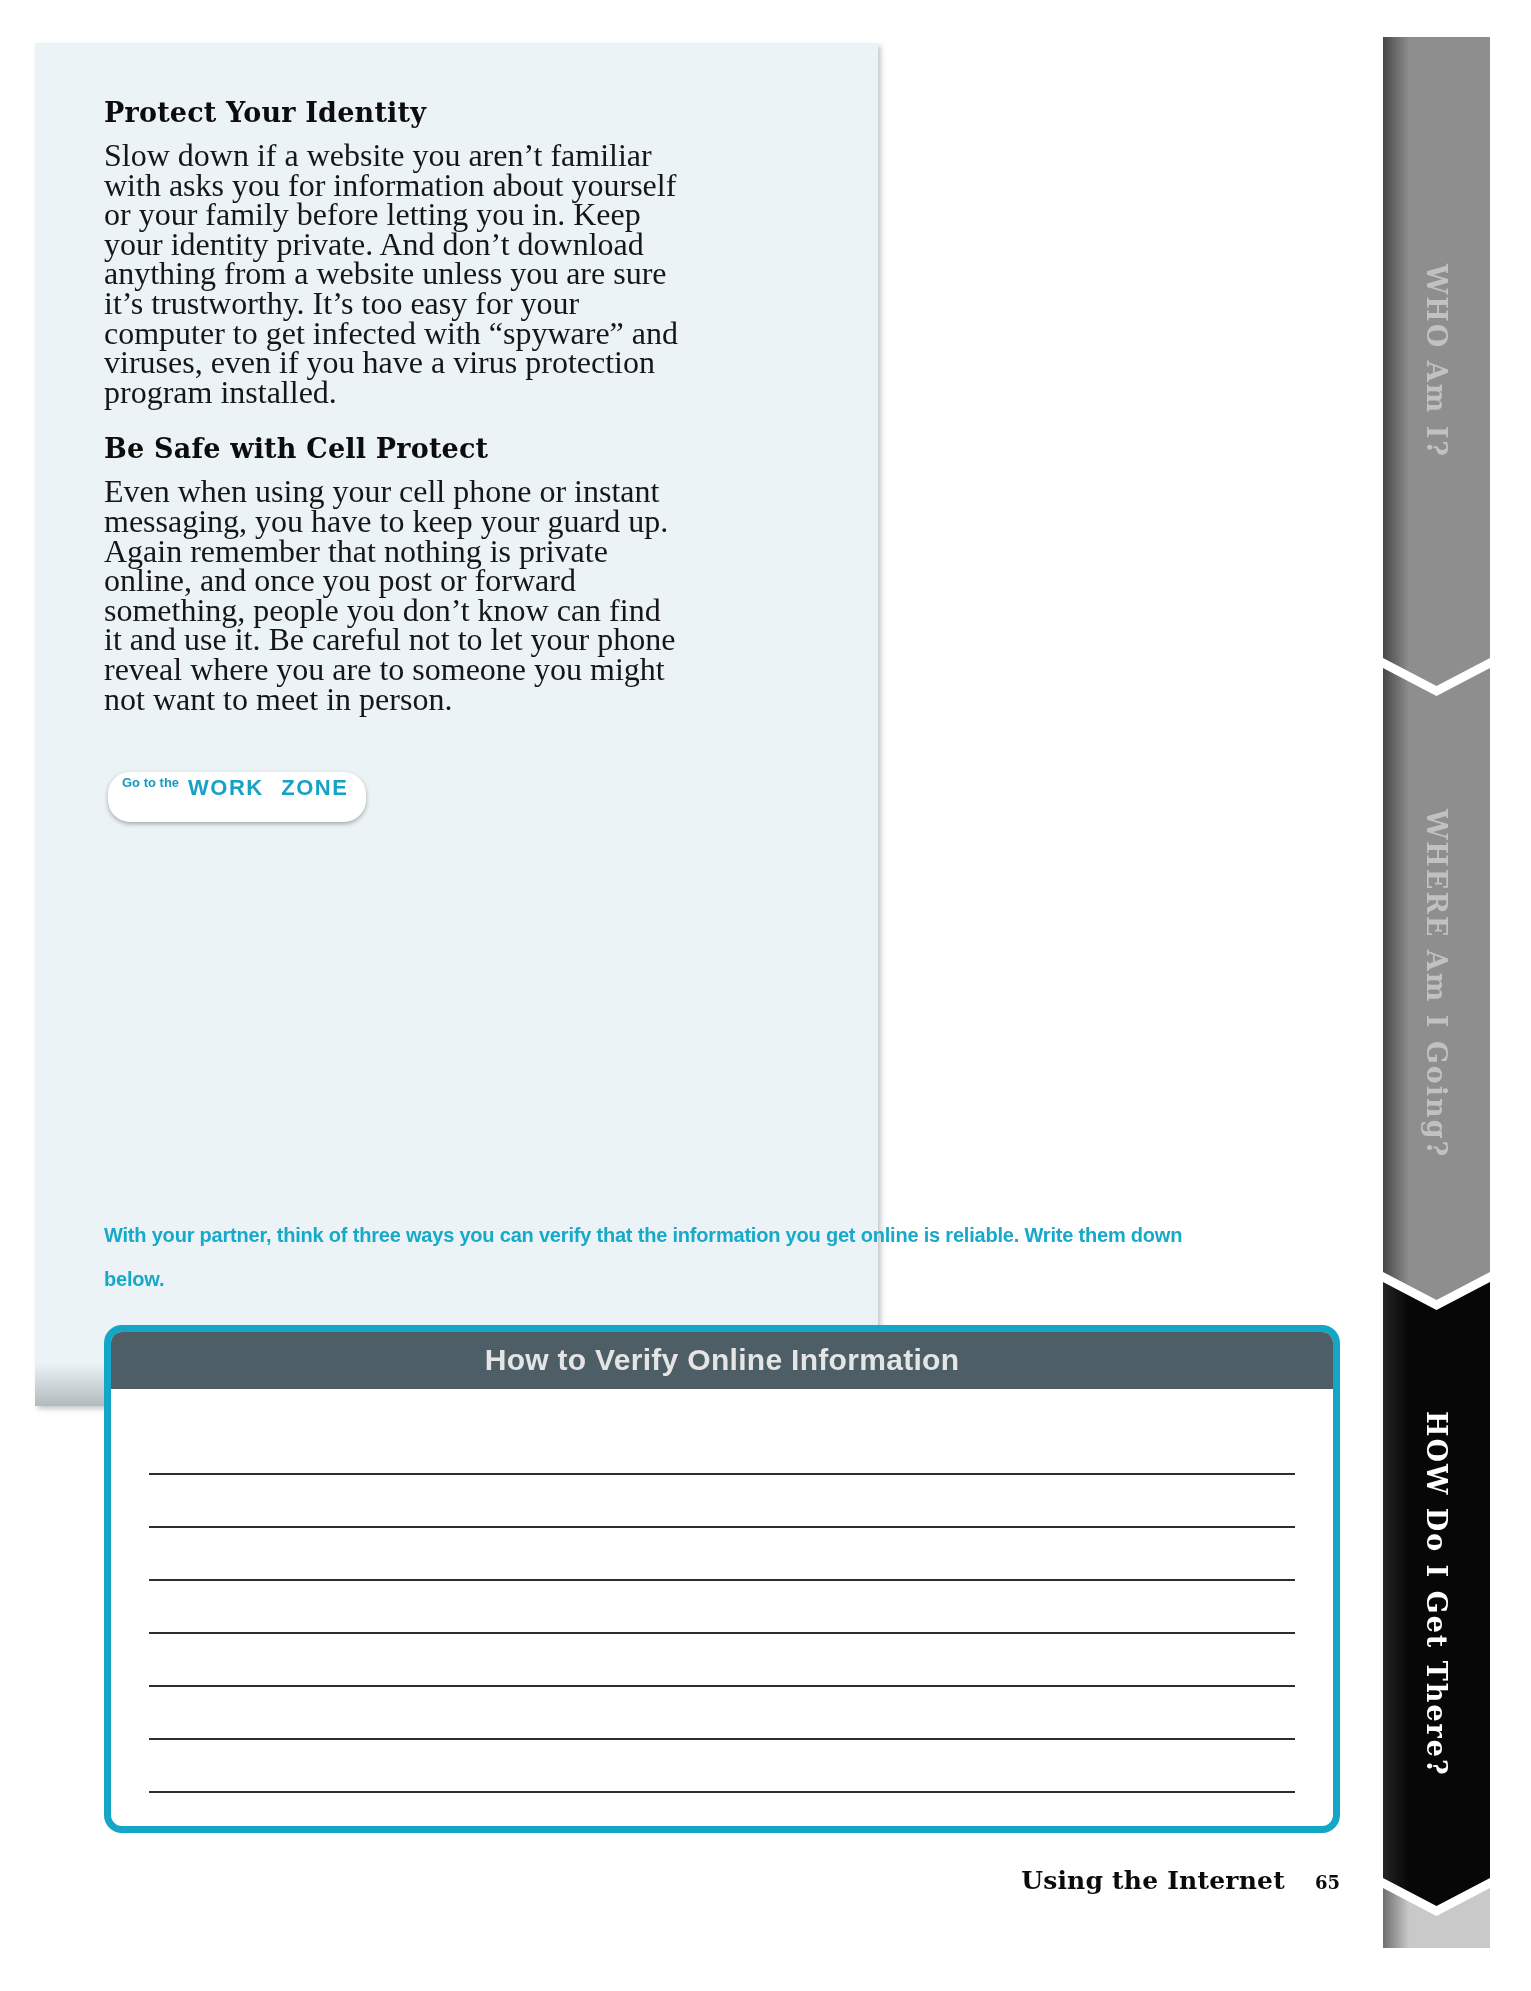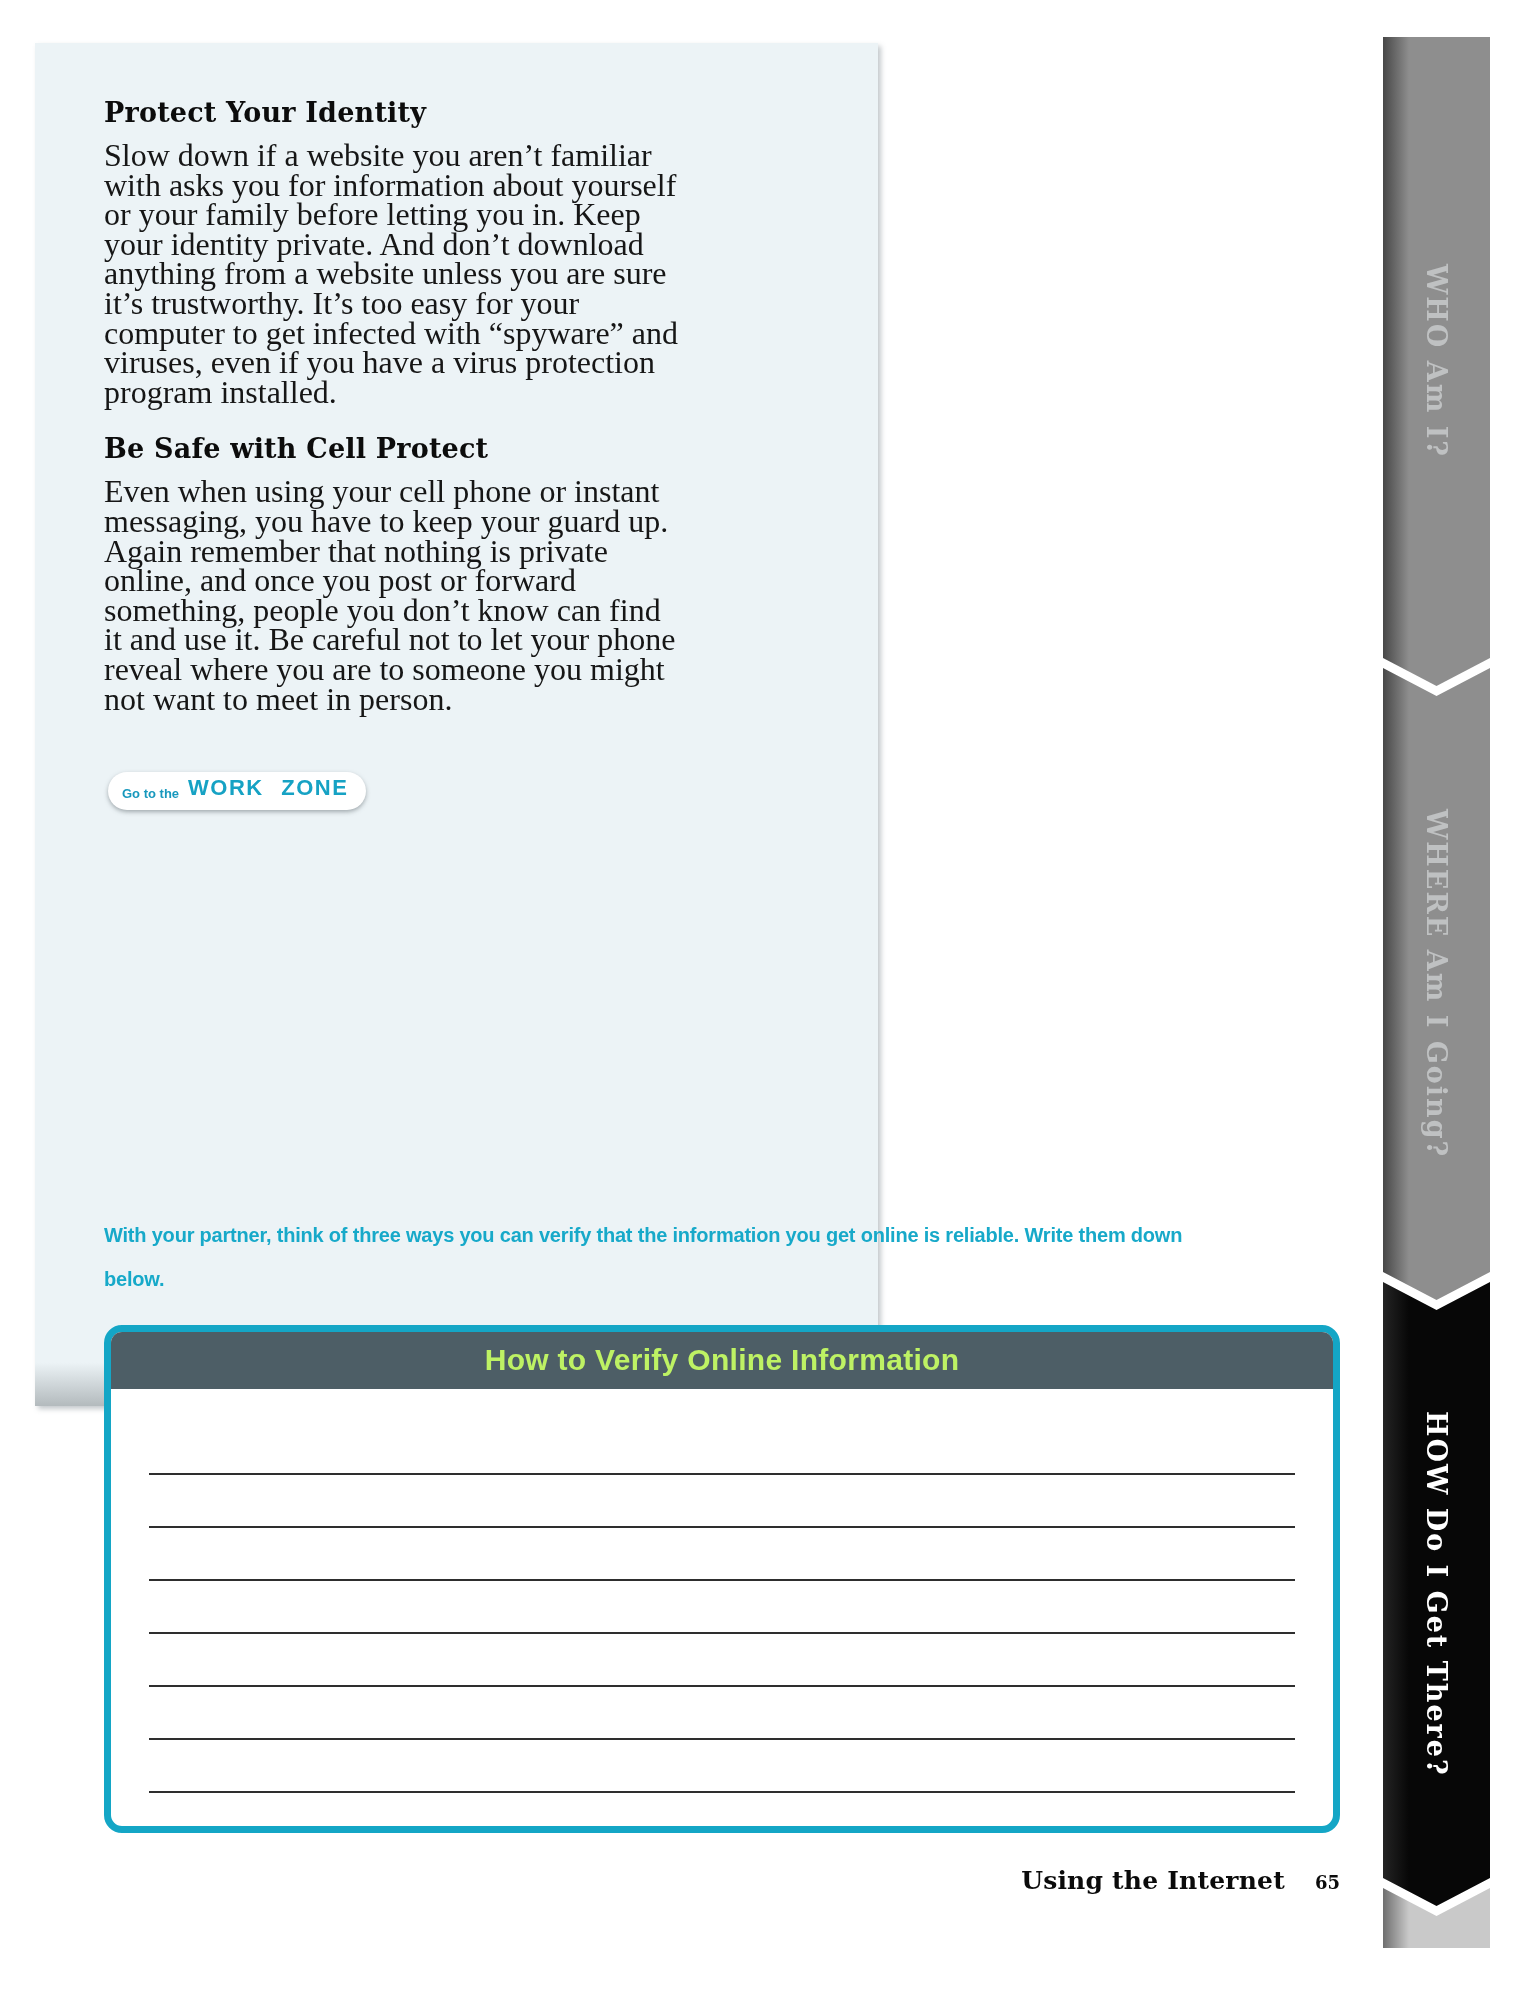--- a/index.html
+++ b/index.html
@@ -26,24 +26,24 @@
   }
   .article-body {
     font-family: "Liberation Serif", serif;
     font-size: 32px; line-height: 29.6px; color: #161616;
     width: 578px; margin-bottom: 20px;
   }
   .h2-gap { margin-top: 26px; }
 
   
   .workzone {
-    display: inline-flex; align-items: flex-end; gap: 9px;
+    display: inline-flex; align-items: flex-start; gap: 9px;
     margin: 38px 0 0 4px;
     background: #ffffff; border-radius: 22px;
-    padding: 3px 18px 9px 14px;
+    padding: 3px 18px 21px 14px;
     box-shadow: 0 2px 4px rgba(90,100,105,0.5);
     cursor: pointer;
   }
   .wz-prefix {
     font-family: "Liberation Sans", sans-serif;
     font-weight: bold; font-size: 13px; color: #1798bd;
   }
   .wz-label {
     font-family: "Liberation Sans", sans-serif;
     font-weight: bold; font-size: 22px; color: #16a2c4;
@@ -61,21 +61,21 @@
   
   .worksheet {
     position: absolute; left: 104px; top: 1325px;
     width: 1236px; height: 508px;
     background: #ffffff;
     border: 7px solid #14a6c6; border-radius: 18px;
     overflow: hidden;
   }
   .ws-header {
     height: 57px; background: #4d5e66;
-    color: #bef264; text-align: center;
+    color: #e5e5e5; text-align: center;
     font-family: "Liberation Sans", sans-serif;
     font-weight: bold; font-size: 30px; line-height: 56px;
     letter-spacing: 0.3px;
   }
   .ws-lines { margin: 0 38px; }
   .ws-spacer { height: 33px; }
   .wline { height: 53px; border-bottom: 2px solid #2e2e2e; }
 
   
   .footer {

